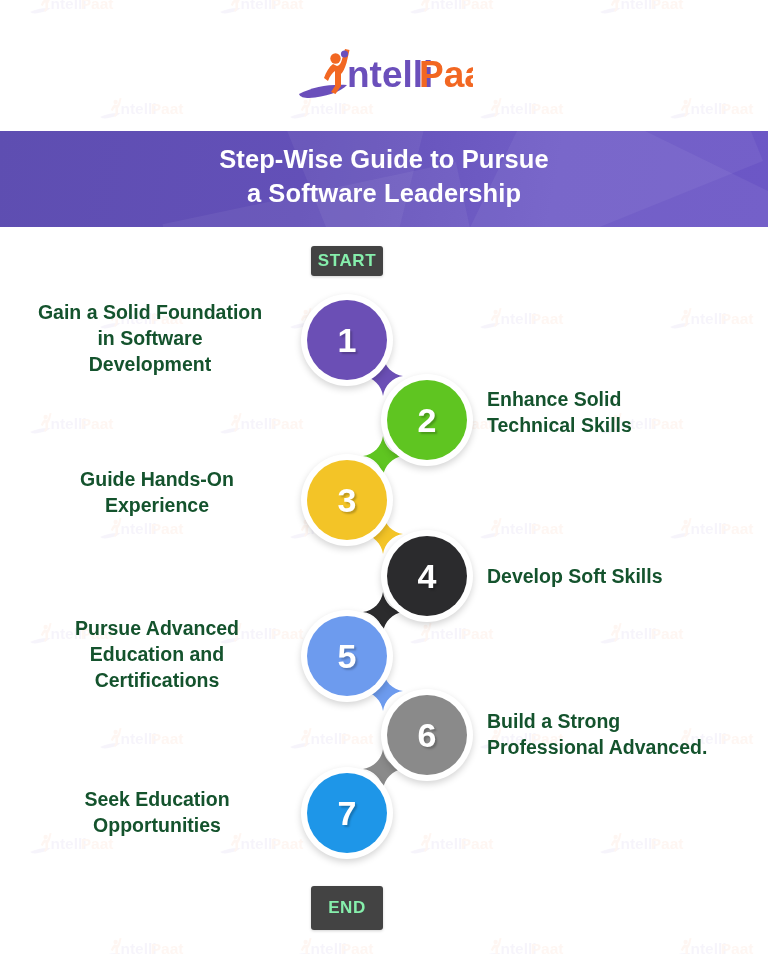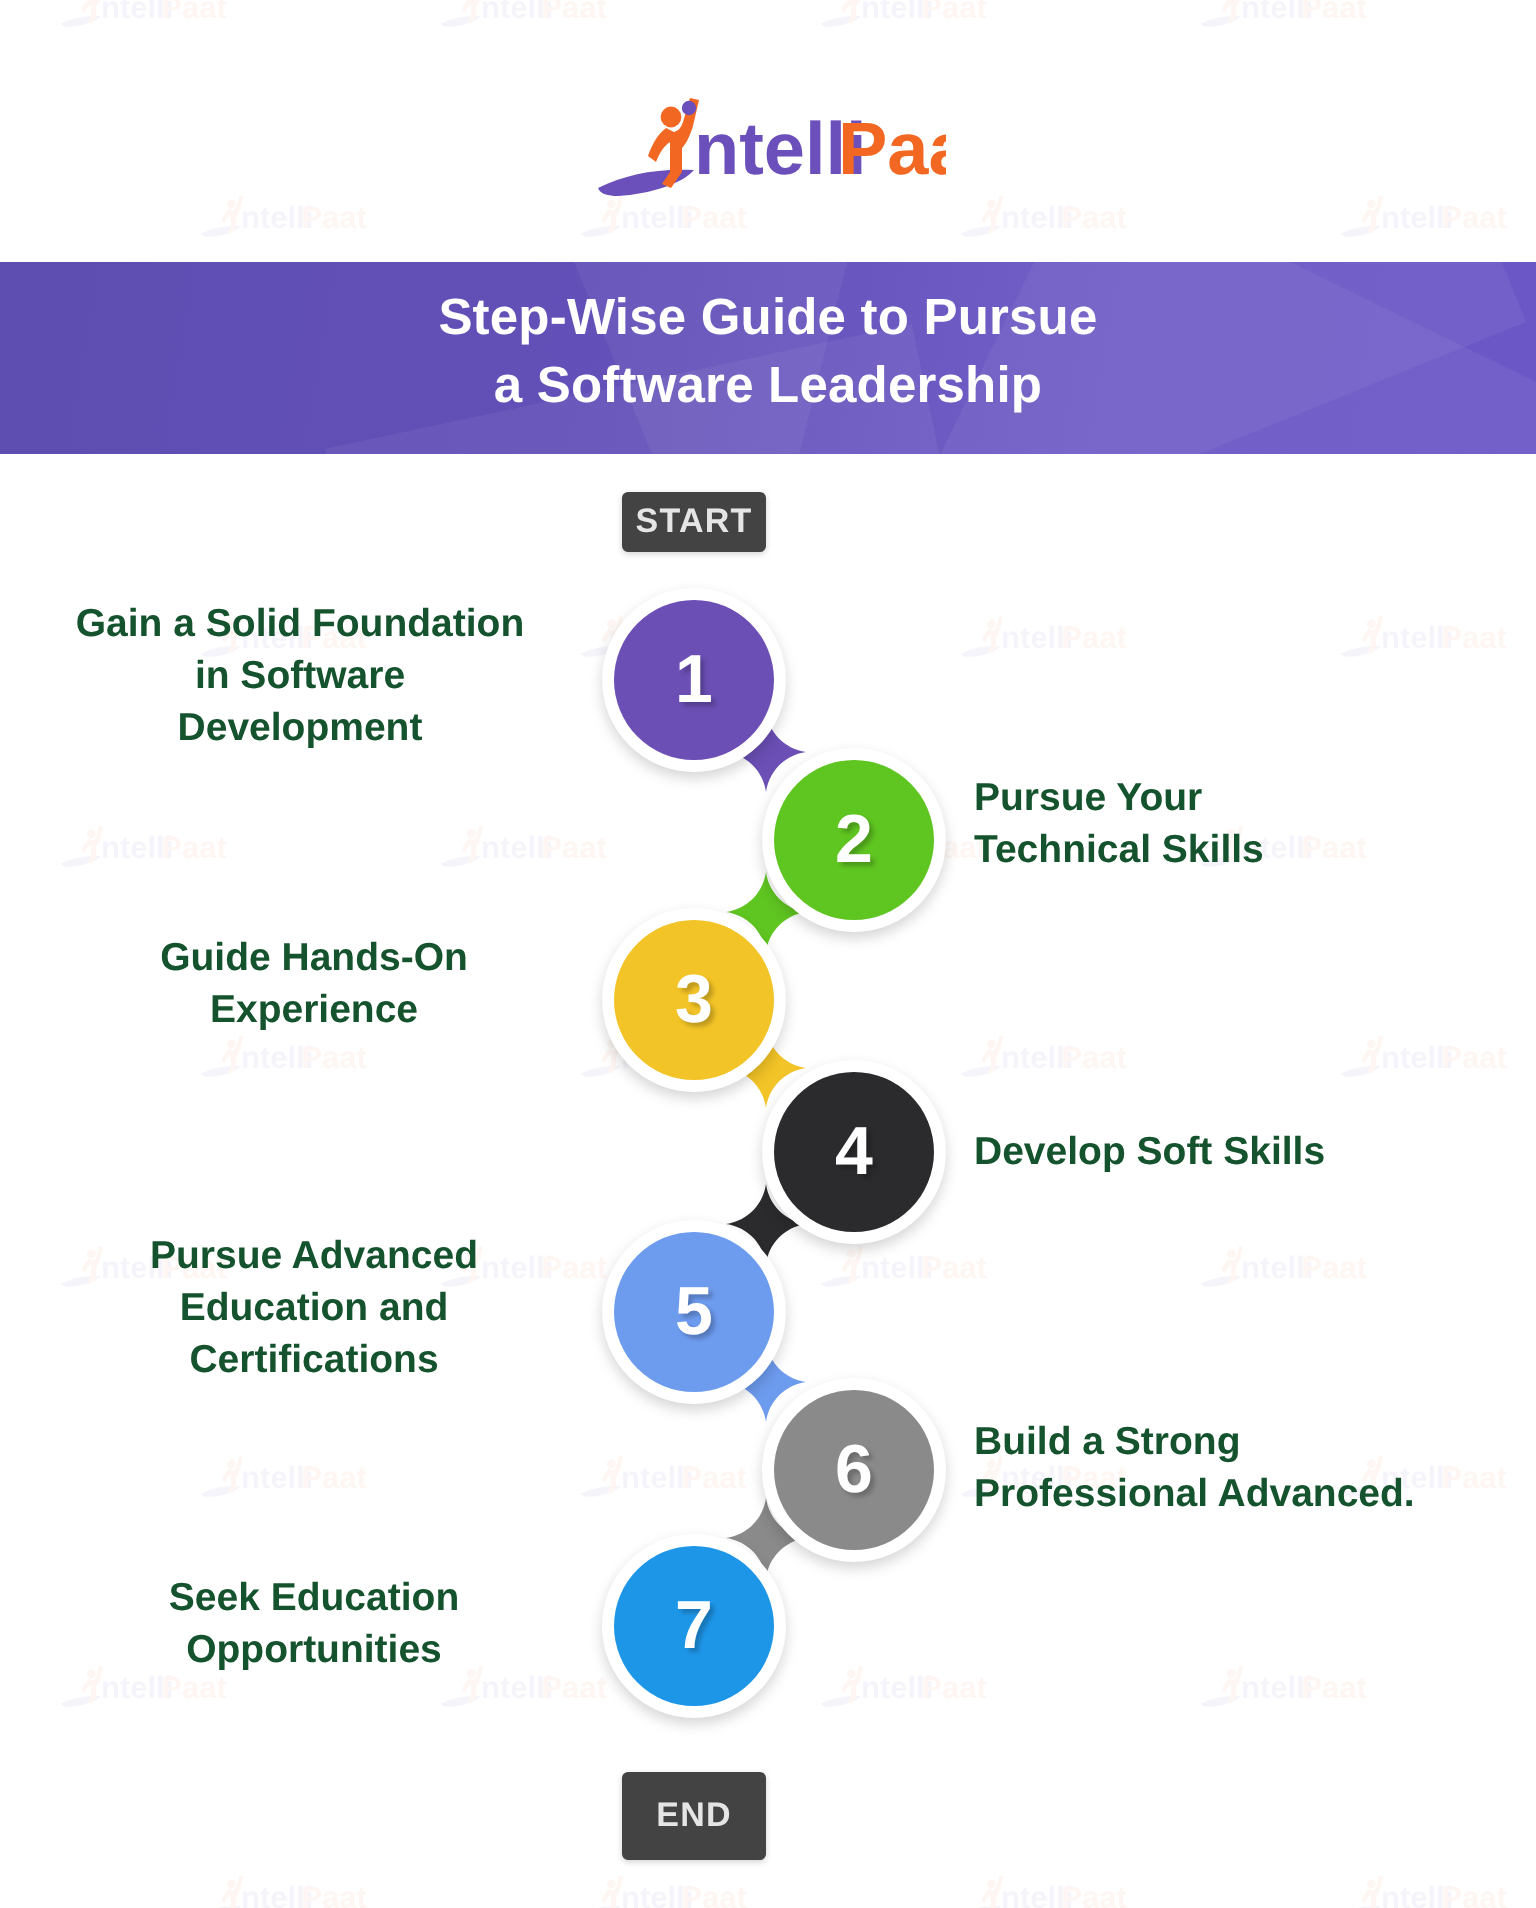--- a/index.html
+++ b/index.html
@@ -106,21 +106,21 @@
     top: 227px;
     left: 0;
     width: 768px;
     height: 727px;
     z-index: 2;
   }
 
   .endcap {
     position: absolute;
     background: #434343;
-    color: #e5e5e5;
+    color: #86efac;
     font-weight: bold;
     font-size: 17px;
     letter-spacing: 0.6px;
     border-radius: 3px;
     display: flex;
     align-items: center;
     justify-content: center;
     box-shadow: 0 1px 3px rgba(0,0,0,0.18);
   }
   .start-cap { left: 311px; top: 19px;  width: 72px; height: 30px; }
@@ -609,21 +609,21 @@
       <div>Gain a Solid Foundation</div>
       <div>in Software</div>
       <div>Development</div>
     </div>
     <div class="node" style="left:381px;top:147px;">
       <div class="disc" style="background:#5fc521;">
         <span>2</span>
       </div>
     </div>
     <div class="label right" style="left:487px;top:160px;width:258px;">
-      <div>Pursue Your</div>
+      <div>Enhance Solid</div>
       <div>Technical Skills</div>
     </div>
     <div class="node" style="left:301px;top:227px;">
       <div class="disc" style="background:#f3c427;">
         <span>3</span>
       </div>
     </div>
     <div class="label left" style="left:28px;top:240px;width:258px;">
       <div>Guide Hands-On</div>
       <div>Experience</div>

